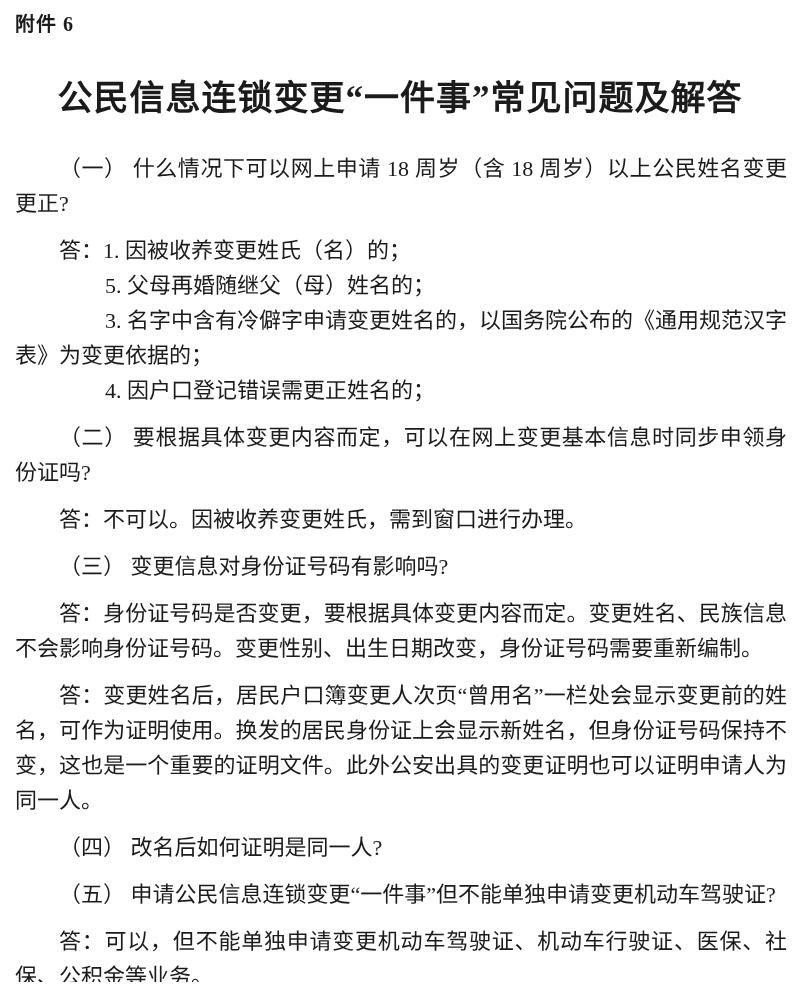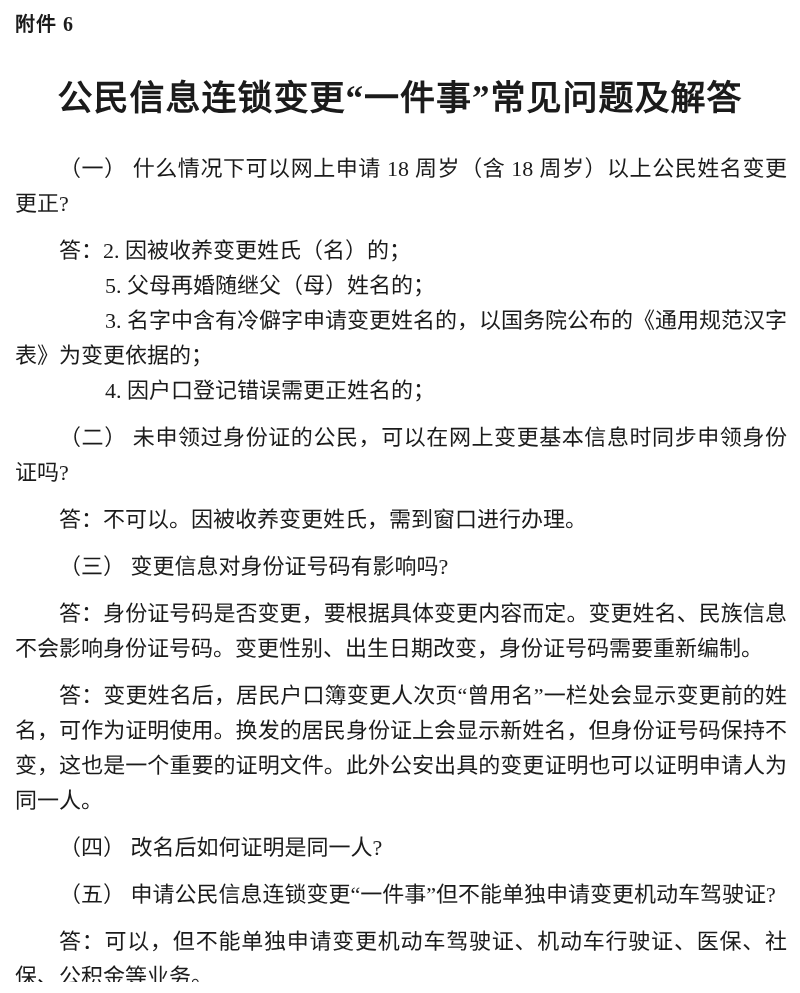--- a/index.html
+++ b/index.html
@@ -66,25 +66,25 @@
 <body>
 
 <div class="page">
 
   <div class="attachment-label">附件 6</div>
 
   <h1 class="doc-title">公民信息连锁变更“一件事”常见问题及解答</h1>
 
   <div class="doc-body">
       <p class="para i2">（一） 什么情况下可以网上申请 18 周岁（含 18 周岁）以上公民姓名变更更正?</p>
-      <p class="para i2">答：2. 因被收养变更姓氏（名）的；</p>
+      <p class="para i2">答：1. 因被收养变更姓氏（名）的；</p>
       <p class="para i4">5. 父母再婚随继父（母）姓名的；</p>
       <p class="para i4">3. 名字中含有冷僻字申请变更姓名的，以国务院公布的《通用规范汉字表》为变更依据的；</p>
       <p class="para i4">4. 因户口登记错误需更正姓名的；</p>
-      <p class="para i2">（二） 未申领过身份证的公民，可以在网上变更基本信息时同步申领身份证吗?</p>
+      <p class="para i2">（二） 要根据具体变更内容而定，可以在网上变更基本信息时同步申领身份证吗?</p>
       <p class="para i2">答：不可以。因被收养变更姓氏，需到窗口进行办理。</p>
       <p class="para i2">（三） 变更信息对身份证号码有影响吗?</p>
       <p class="para i2">答：身份证号码是否变更，要根据具体变更内容而定。变更姓名、民族信息不会影响身份证号码。变更性别、出生日期改变，身份证号码需要重新编制。</p>
       <p class="para i2">答：变更姓名后，居民户口簿变更人次页“曾用名”一栏处会显示变更前的姓名，可作为证明使用。换发的居民身份证上会显示新姓名，但身份证号码保持不变，这也是一个重要的证明文件。此外公安出具的变更证明也可以证明申请人为同一人。</p>
       <p class="para i2">（四） 改名后如何证明是同一人?</p>
       <p class="para i2">（五） 申请公民信息连锁变更“一件事”但不能单独申请变更机动车驾驶证?</p>
       <p class="para i2">答：可以，但不能单独申请变更机动车驾驶证、机动车行驶证、医保、社保、公积金等业务。</p>
     </div>
 
   <div class="cutoff-next-line"></div>

